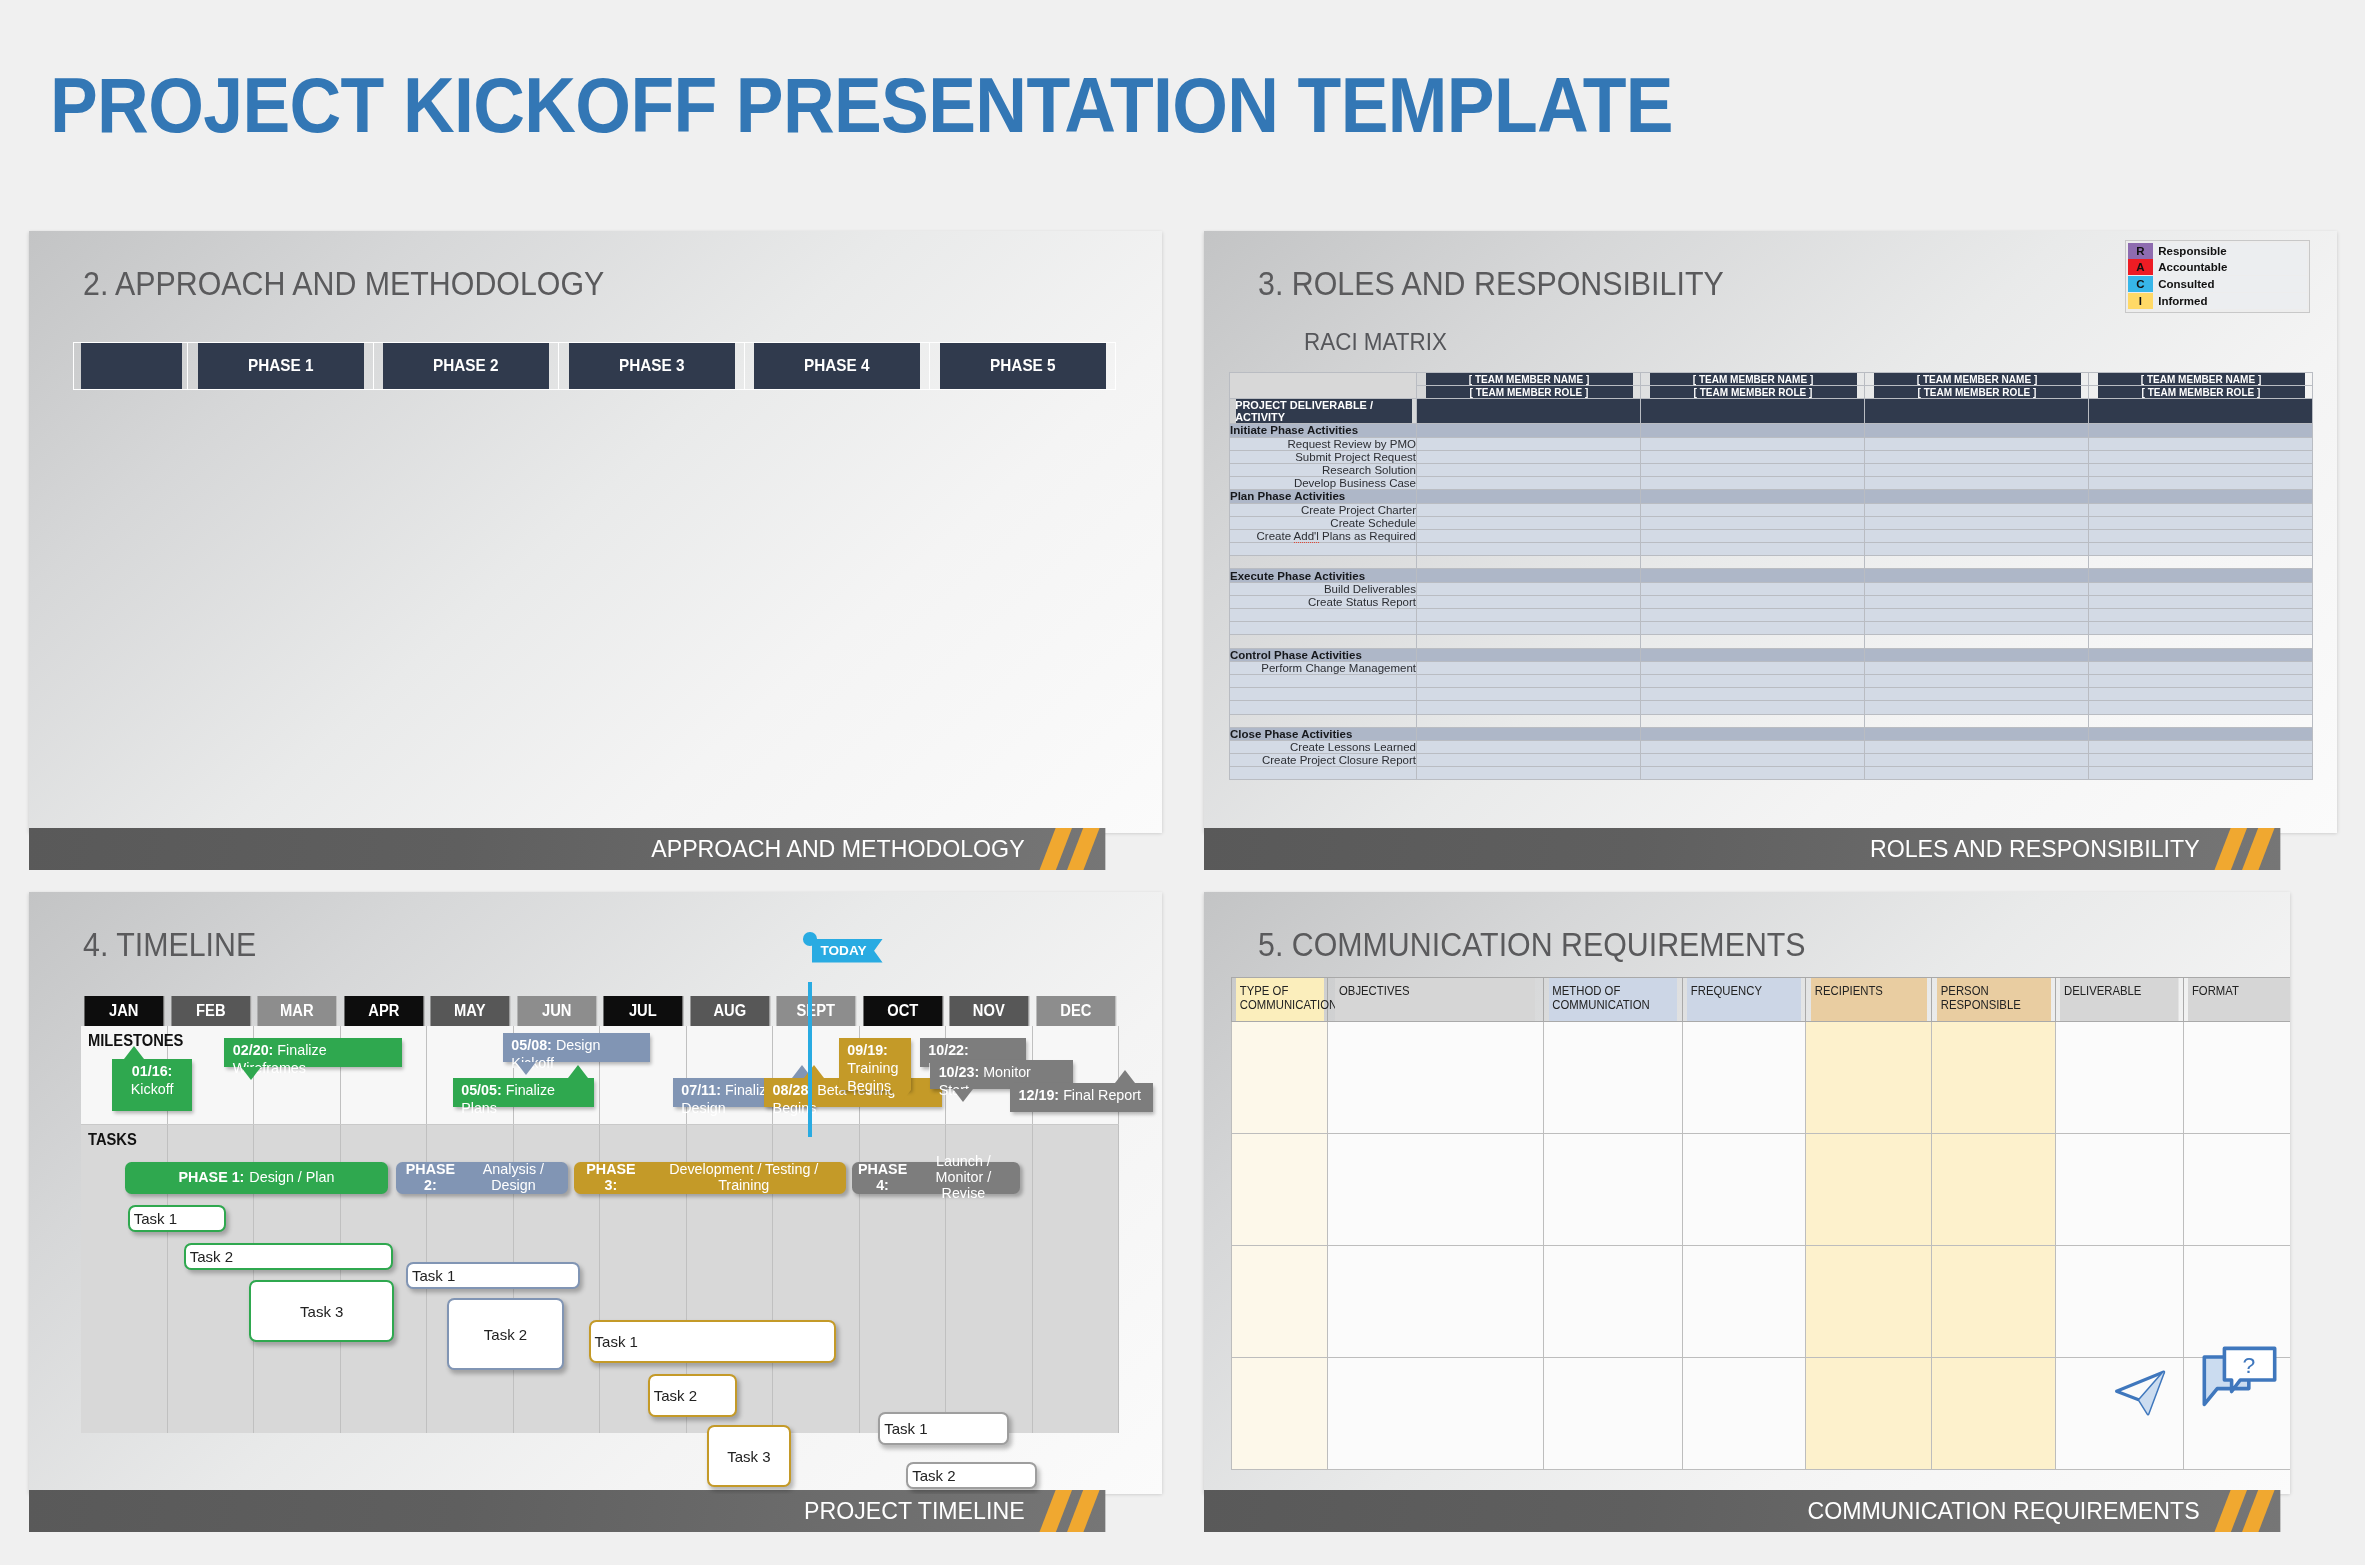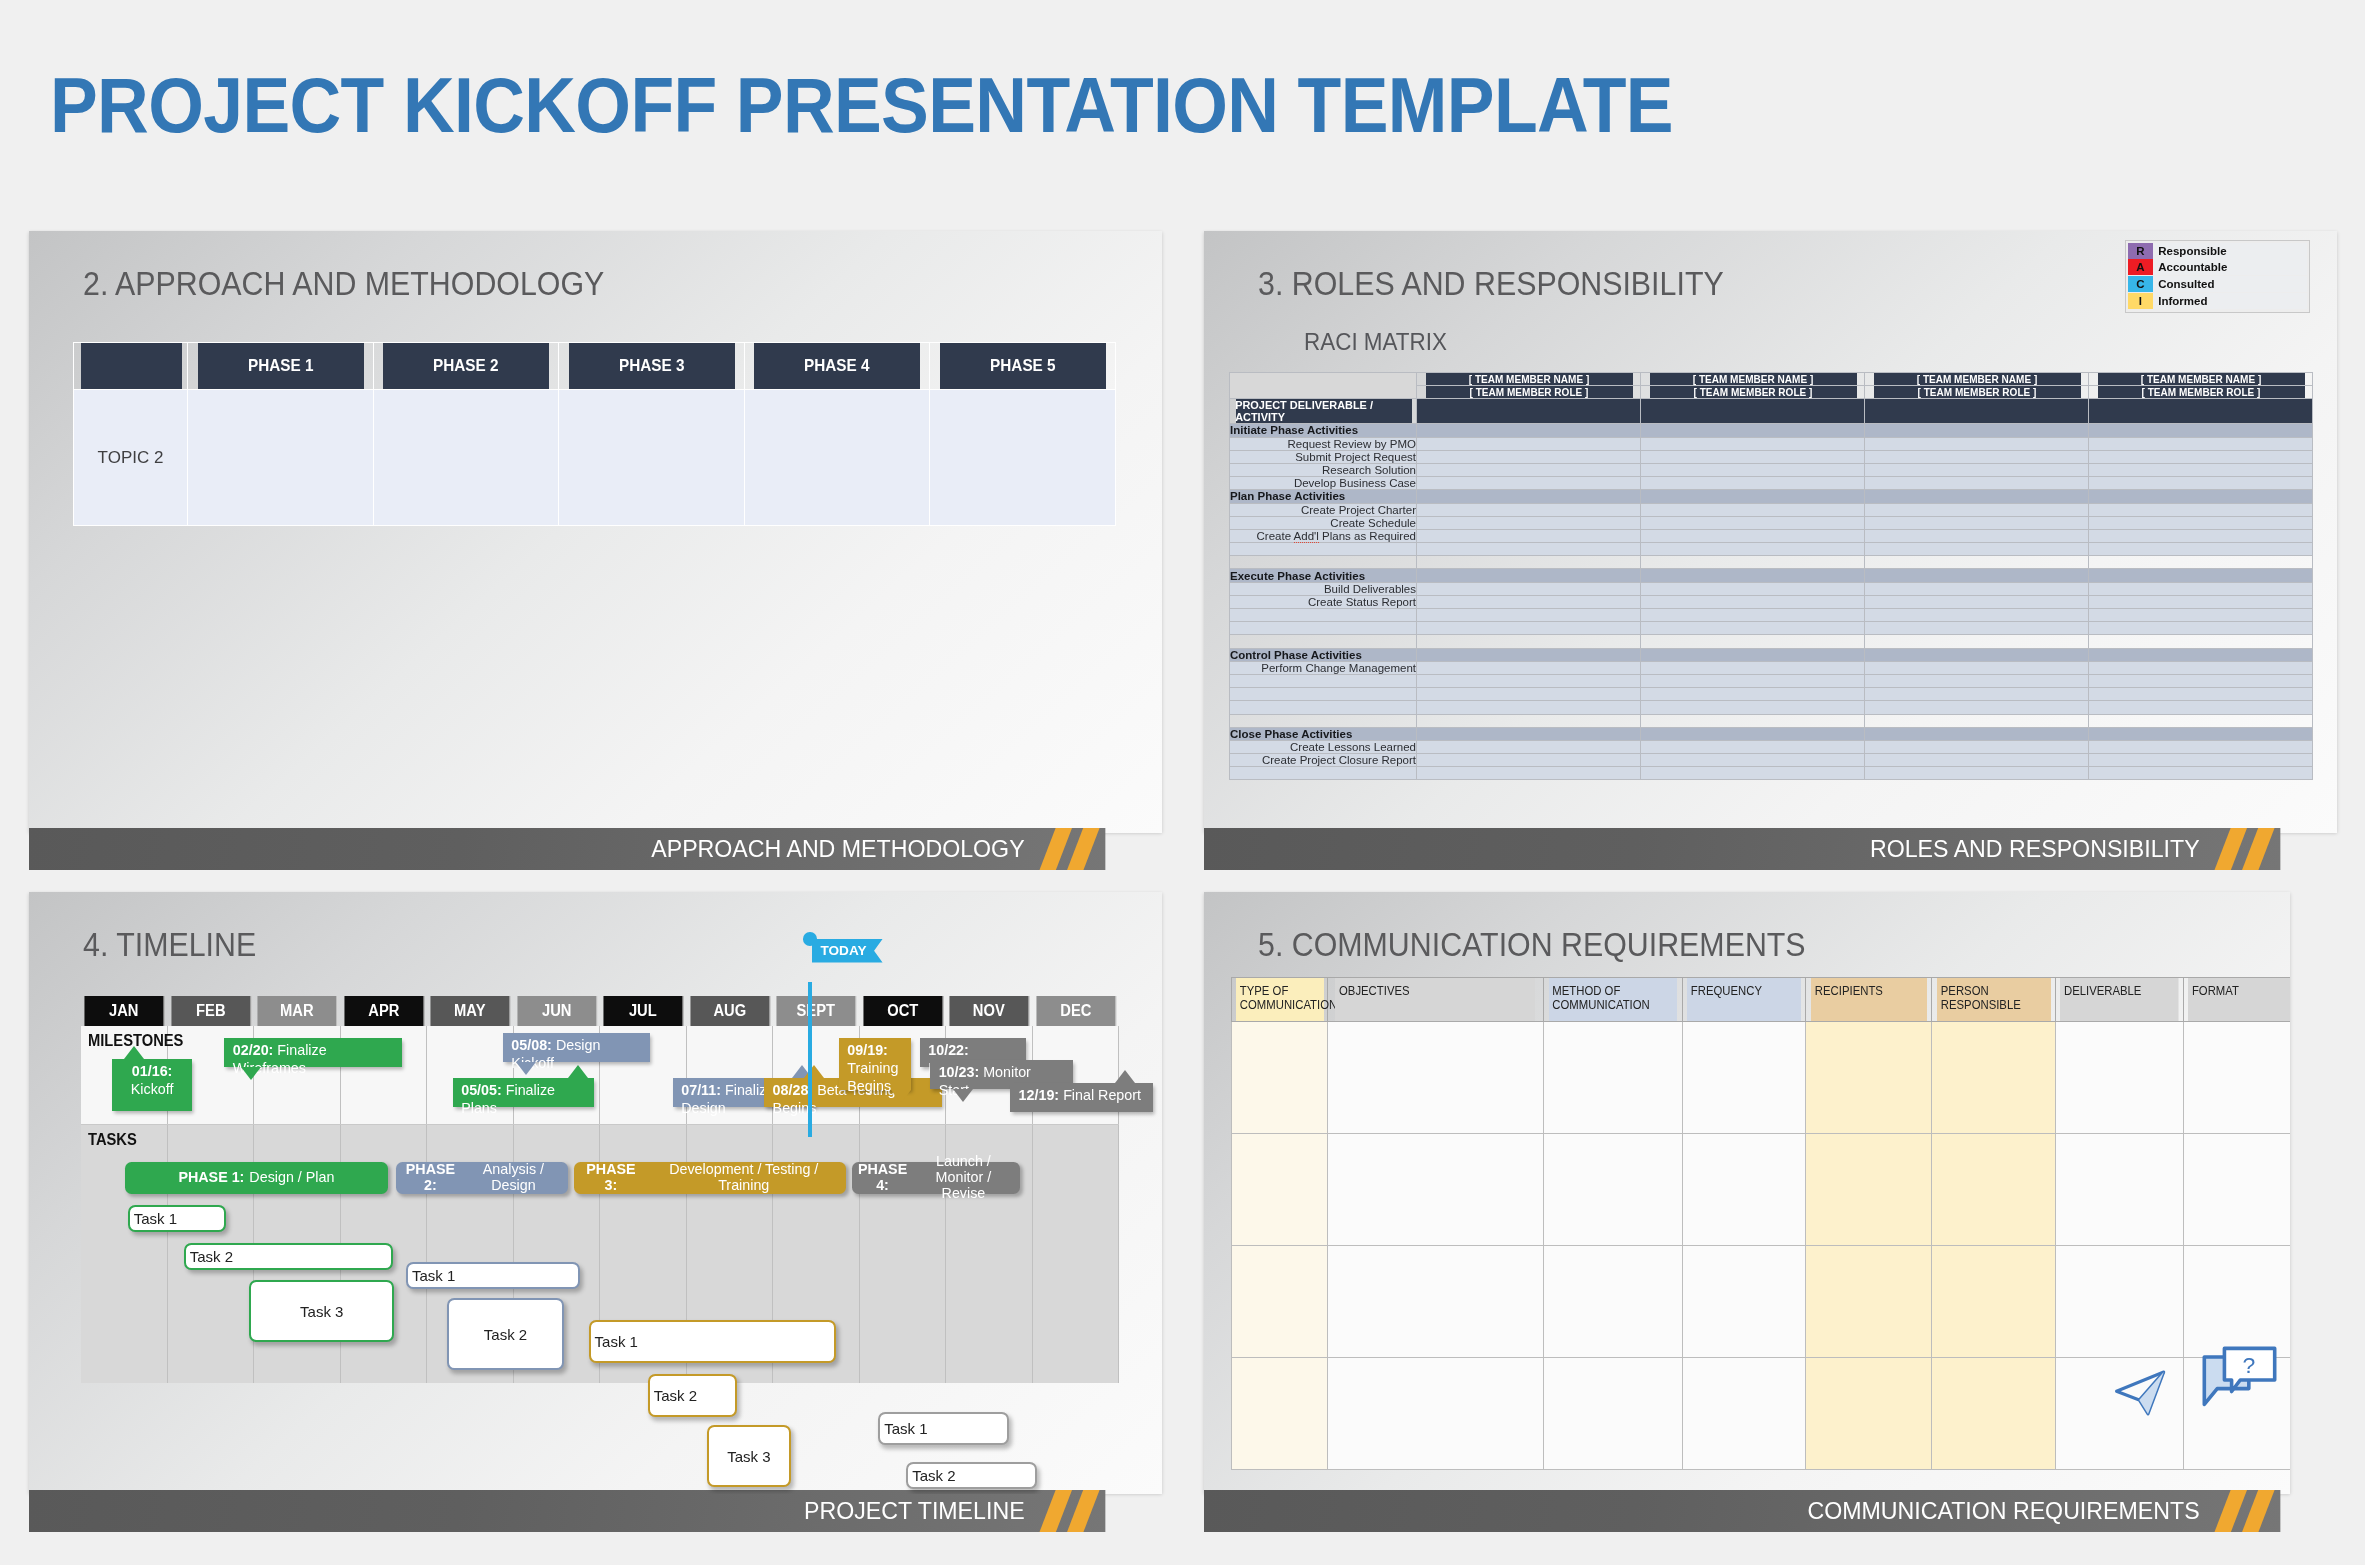--- a/index.html
+++ b/index.html
@@ -131,21 +131,21 @@
     border-right:1.4px solid #fff;box-sizing:border-box;
     transform:scaleX(.92);
   }
   .tl-month.c0{background:#0d0d0d;}
   .tl-month.c1{background:#575757;}
   .tl-month.c2{background:#8d8d8d;}
   #tl-milestones{
     position:relative;height:98px;background:#f7f7f7;
     border-bottom:1.4px solid #c9c9c9;
   }
-  #tl-tasks{position:relative;height:258px;background:#d8d8d8;}
+  #tl-tasks{position:relative;height:308px;background:#d8d8d8;}
   .tl-cols{position:absolute;inset:0;display:flex;pointer-events:none;}
   .tl-cols span{flex:1;border-right:0.7px solid #c0c0c0;box-sizing:border-box;}
   .tl-rowlabel{
     position:absolute;left:7.2px;top:5.7px;font-size:16px;font-weight:bold;color:#111;
     z-index:5;transform:scaleX(.92);transform-origin:left center;
   }
   
   .mcall{
     position:absolute;color:#fff;font-size:14.3px;
     padding:4.3px 8.6px;box-sizing:border-box;
@@ -236,28 +236,20 @@
         <tr>
           <th style="width: 111px;"></th>
           <th>PHASE 1</th>
           <th>PHASE 2</th>
           <th>PHASE 3</th>
           <th>PHASE 4</th>
           <th>PHASE 5</th>
         </tr>
       </thead>
     <tbody>
-        <tr class="even">
-          <td>TOPIC 2</td>
-          <td></td>
-          <td></td>
-          <td></td>
-          <td></td>
-          <td></td>
-        </tr>
       </tbody>
   </table>
 
 </div>
 <div class="footer-bar" id="footer-approach">
   <span>APPROACH AND METHODOLOGY</span>
   <span class="footer-slash">
       <i class="s1"></i>
       <i class="s2"></i>
     </span>

